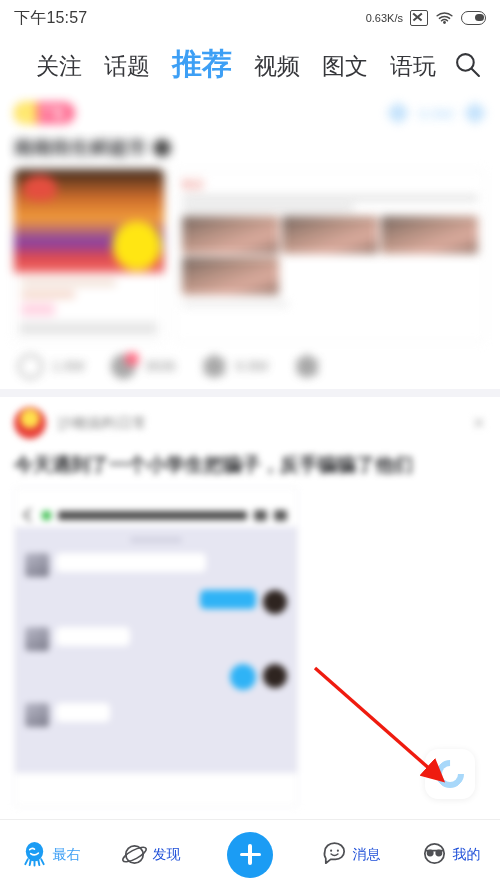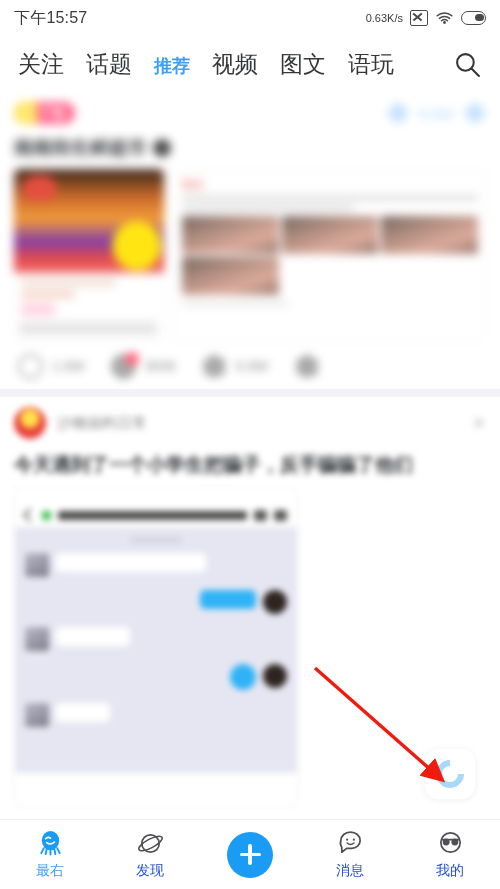--- a/index.html
+++ b/index.html
@@ -78,39 +78,39 @@
     width: 9px; height: 7px;
     background: #4a4a4a;
     border-radius: 4px;
   }
 
   
   .tabbar {
     height: 56px;
     display: flex;
     align-items: center;
-    padding: 0 16px 0 18px;
+    padding: 0 16px 0 36px;
     box-sizing: border-box;
     background: #ffffff;
   }
   .tabs {
     display: flex;
     align-items: baseline;
     flex: 1;
     gap: 22px;
   }
   .tab {
     font-size: 23px;
     color: #35363a;
     white-space: nowrap;
     line-height: 1;
   }
   .tab.active {
     color: #3d9ff5;
-    font-size: 18px;
+    font-size: 30px;
     font-weight: bold;
     font-family: Liberation Serif, serif;
   }
   .search-btn {
     width: 34px; height: 34px;
     display: flex; align-items: center; justify-content: center;
     margin-left: 4px;
   }
 
   
@@ -410,21 +410,21 @@
     left: 0; right: 0; bottom: 0;
     height: 69px;
     background: #ffffff;
     border-top: 1px solid #eeeeee;
     display: flex;
     align-items: center;
   }
   .nav-item {
     flex: 1;
     display: flex;
-    flex-direction: column;
+    flex-direction: row;
     align-items: center;
     justify-content: center;
     gap: 4px;
   }
   .nav-label {
     font-size: 14px;
     color: #1d4ed8;
   }
   .nav-item.active .nav-label { color: #3d9ff5; }
   .nav-ico { width: 29px; height: 29px; display: flex; align-items: center; justify-content: center; }

